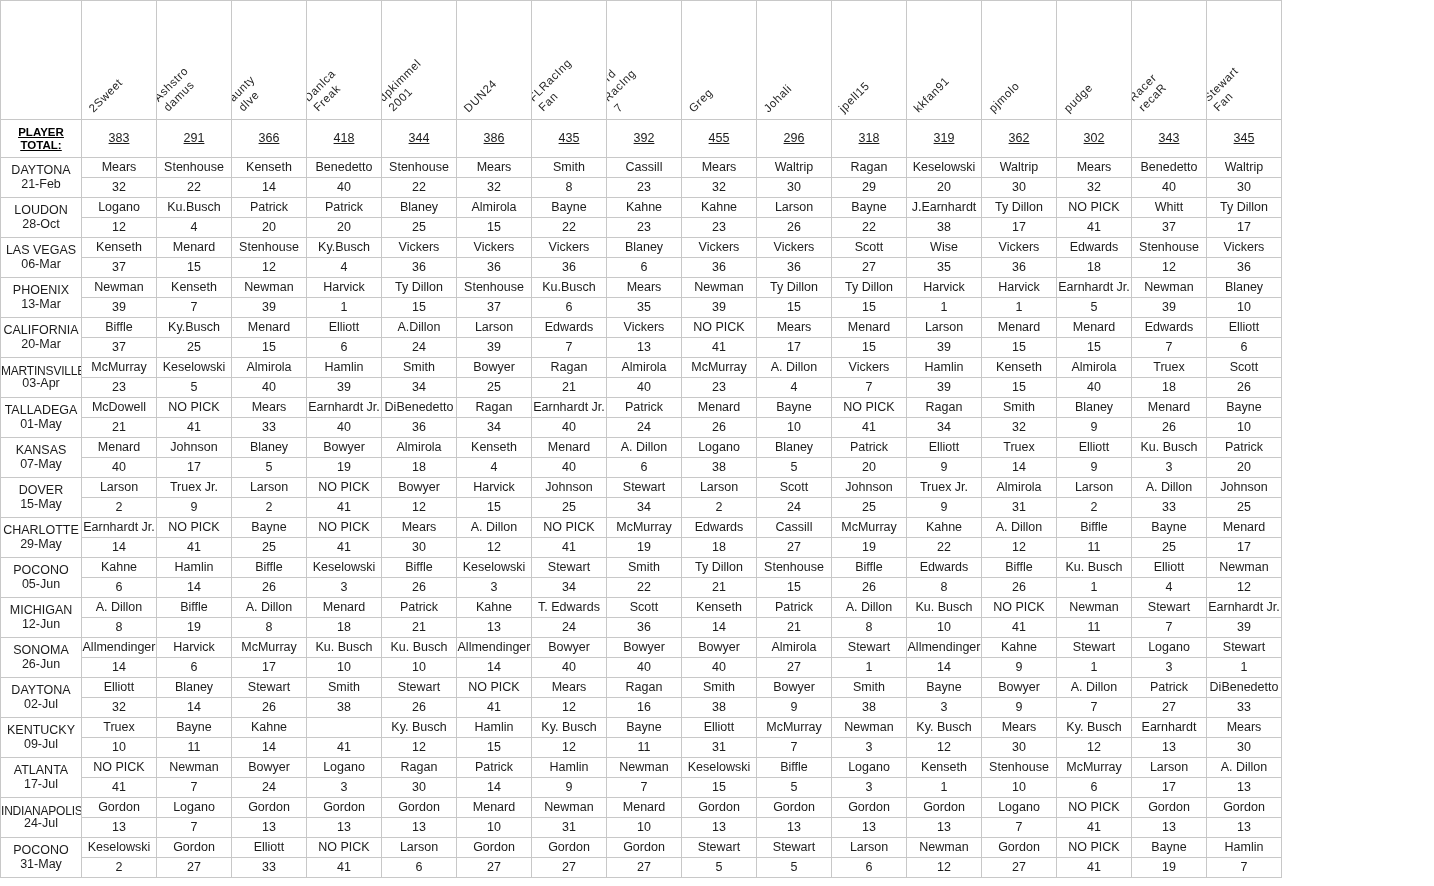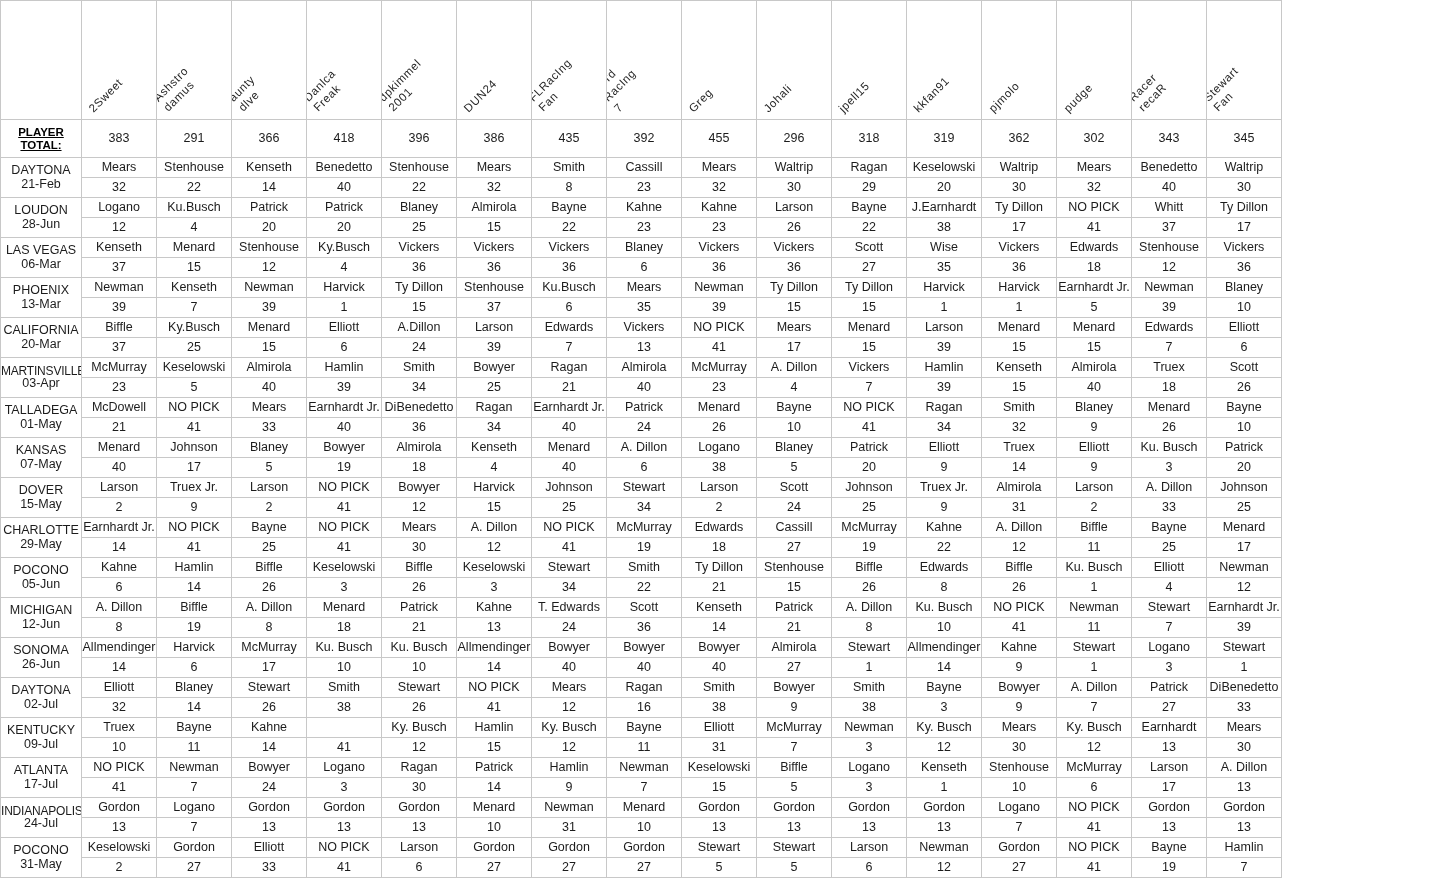--- a/index.html
+++ b/index.html
@@ -57,21 +57,21 @@
     white-space: pre-line;
     text-align: left;
     font-size: 11.5px;
     line-height: 1.25;
     letter-spacing: 0.6px;
     color: #262626;
   }
 
   
   tr.total-row { height: 38px; }
-  tr.total-row td { font-size: 13px; }
+  tr.total-row td { font-size: 13px; text-decoration: underline; }
   .total-label {
     font-weight: bold;
     font-size: 11.5px;
     line-height: 1.12;
     text-decoration: underline;
     display: block;
     text-align: center;
     color: #000;
   }
 
@@ -216,21 +216,21 @@
   <tbody id="sheet-body">
     <tr class="total-row" id="total-row">
       <td>
         <span class="total-label"><span>PLAYER</span></span>
         <span class="total-label"><span>TOTAL:</span></span>
       </td>
     <td>383</td>
         <td>291</td>
         <td>366</td>
         <td>418</td>
-        <td>396</td>
+        <td>344</td>
         <td>386</td>
         <td>435</td>
         <td>392</td>
         <td>455</td>
         <td>296</td>
         <td>318</td>
         <td>319</td>
         <td>362</td>
         <td>302</td>
         <td>343</td>
@@ -272,21 +272,21 @@
         <td class="score">29</td>
         <td class="score">20</td>
         <td class="score">30</td>
         <td class="score">32</td>
         <td class="score">40</td>
         <td class="score">30</td>
       </tr>
       <tr class="pick-row">
         <td class="race-label" rowspan="2">
           <span class="track">LOUDON</span>
-          <span class="date">28-Jun</span>
+          <span class="date">28-Oct</span>
         </td>
         <td class="pick">Logano</td>
         <td class="pick">Ku.Busch</td>
         <td class="pick">Patrick</td>
         <td class="pick">Patrick</td>
         <td class="pick">Blaney</td>
         <td class="pick">Almirola</td>
         <td class="pick">Bayne</td>
         <td class="pick">Kahne</td>
         <td class="pick">Kahne</td>

